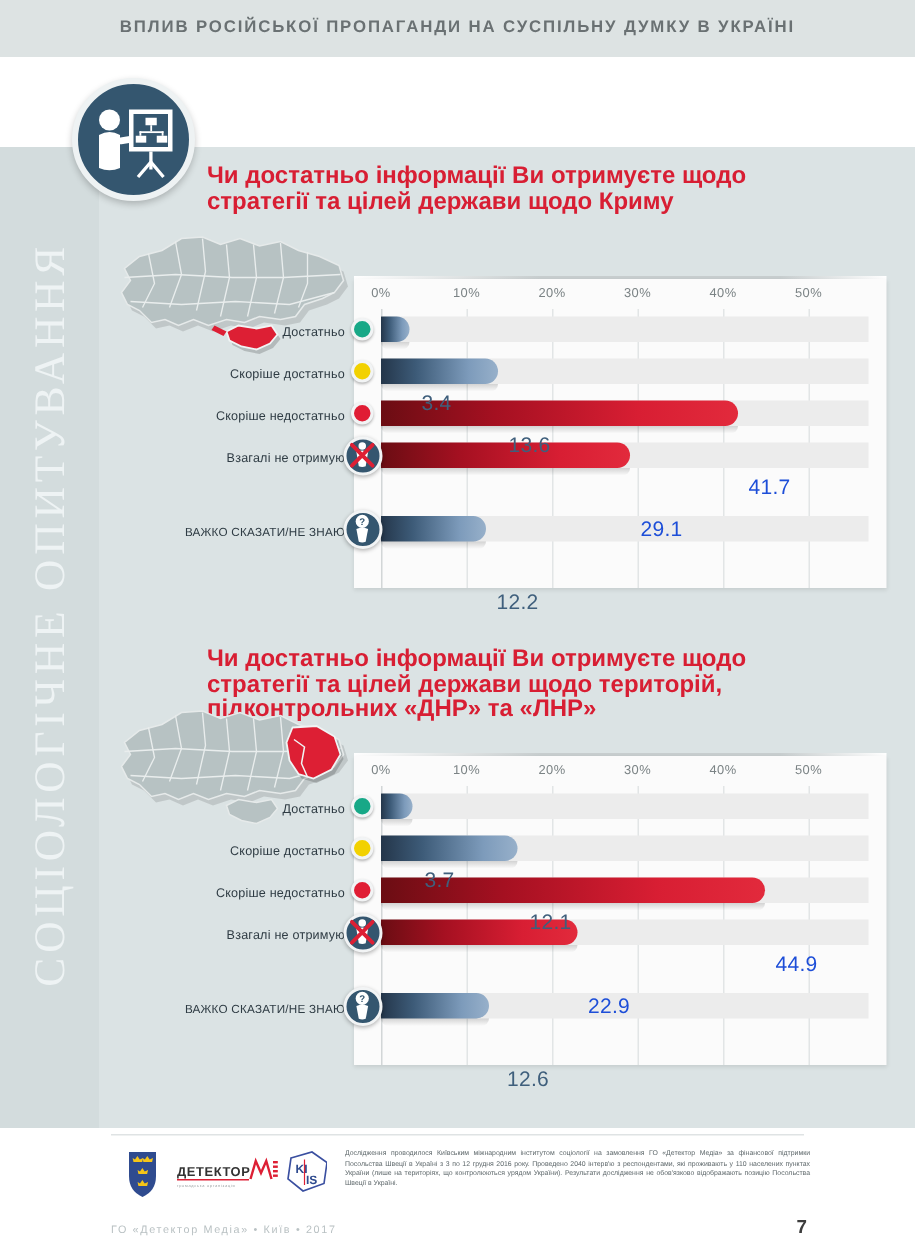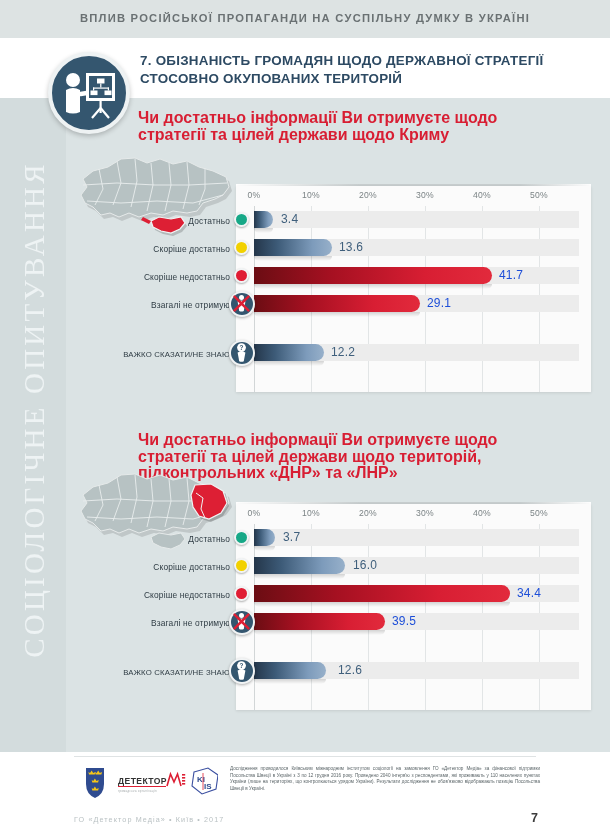--- a/index.html
+++ b/index.html
@@ -110,22 +110,23 @@
   .bar { position: absolute; height: 17px; border-radius: 0 9px 9px 0; }
   .bar.blue { background: linear-gradient(to right,#24364a 0%,#3d5b78 30%,#7d9bbb 75%,#97b0ca 100%); }
   .bar.red  { background: linear-gradient(to right,#6b0d13 0%,#a51021 32%,#d81e33 72%,#e22a3c 100%); }
   .bar::after{
     content:""; position:absolute; left:0; top:100%; width:100%; height:5px;
     background: linear-gradient(to bottom, rgba(0,0,0,.16), rgba(0,0,0,0));
     border-radius: 0 0 6px 6px;
   }
 
   .bar-value {
-    position: absolute; font-size: 12px; letter-spacing: .2px;
+    position: absolute; font-size: 14px; letter-spacing: .2px;
     font-family: "Liberation Sans", sans-serif;
+    margin-top: 48px;
   }
   .bar-value.blue { color: #3f5f7c; }
   .bar-value.red  { color: #1d4ed8; }
 
   .cat-label {
     position: absolute; width: 132px; text-align: right;
     font-size: 8.4px; color: #2f3c44; letter-spacing: .15px;
     white-space: nowrap;
   }
   .cat-label.small { font-size: 7.8px; }
@@ -179,21 +180,20 @@
 </style>
 </head>
 <body>
 
 <div class="page">
 
   <div class="top-band"></div>
   <div class="top-band-title">ВПЛИВ РОСІЙСЬКОЇ ПРОПАГАНДИ НА СУСПІЛЬНУ ДУМКУ В УКРАЇНІ</div>
 
   <div class="title-band"></div>
-  <div class="section-title">7. ОБІЗНАНІСТЬ ГРОМАДЯН ЩОДО ДЕРЖАВНОЇ СТРАТЕГІЇ СТОСОВНО ОКУПОВАНИХ ТЕРИТОРІЙ</div>
 
   <div class="body-bg"></div>
 
   <div class="rail">
     <div class="rail-text">СОЦІОЛОГІЧНЕ ОПИТУВАННЯ</div>
   </div>
 
   <div class="header-icon">
     <svg width="74" height="74" viewBox="0 0 74 74" style="display:block">
 
@@ -370,23 +370,23 @@
       <div class="track" style="top:109px"></div>
       <div class="track" style="top:158px"></div>
 
       <div class="bar blue" style="left:18px;top:25px;width:21.1px"></div>
       <div class="bar blue" style="left:18px;top:53px;width:91.2px"></div>
       <div class="bar red" style="left:18px;top:81px;width:255.9px"></div>
       <div class="bar red" style="left:18px;top:109px;width:130.5px"></div>
       <div class="bar blue" style="left:18px;top:158px;width:71.8px"></div>
 
       <div class="bar-value blue" style="left:47px;top:26px">3.7</div>
-      <div class="bar-value blue" style="left:117px;top:54px">16.0</div>
-      <div class="bar-value red" style="left:281px;top:82px">34.4</div>
-      <div class="bar-value red" style="left:156px;top:110px">39.5</div>
+      <div class="bar-value blue" style="left:117px;top:54px">12.1</div>
+      <div class="bar-value red" style="left:281px;top:82px">44.9</div>
+      <div class="bar-value red" style="left:156px;top:110px">22.9</div>
       <div class="bar-value blue" style="left:102px;top:159px">12.6</div>
     </div>
 
     <div class="cat-label" style="left:32px;top:66px">Достатньо</div>
     <div class="cat-label" style="left:32px;top:94px">Скоріше достатньо</div>
     <div class="cat-label" style="left:32px;top:122px">Скоріше недостатньо</div>
     <div class="cat-label" style="left:32px;top:150px">Взагалі не отримую</div>
     <div class="cat-label small" style="left:14px;top:200px;width:150px">ВАЖКО СКАЗАТИ/НЕ ЗНАЮ</div>
 
     <div class="dot green" style="left:168px;top:62px"></div>

